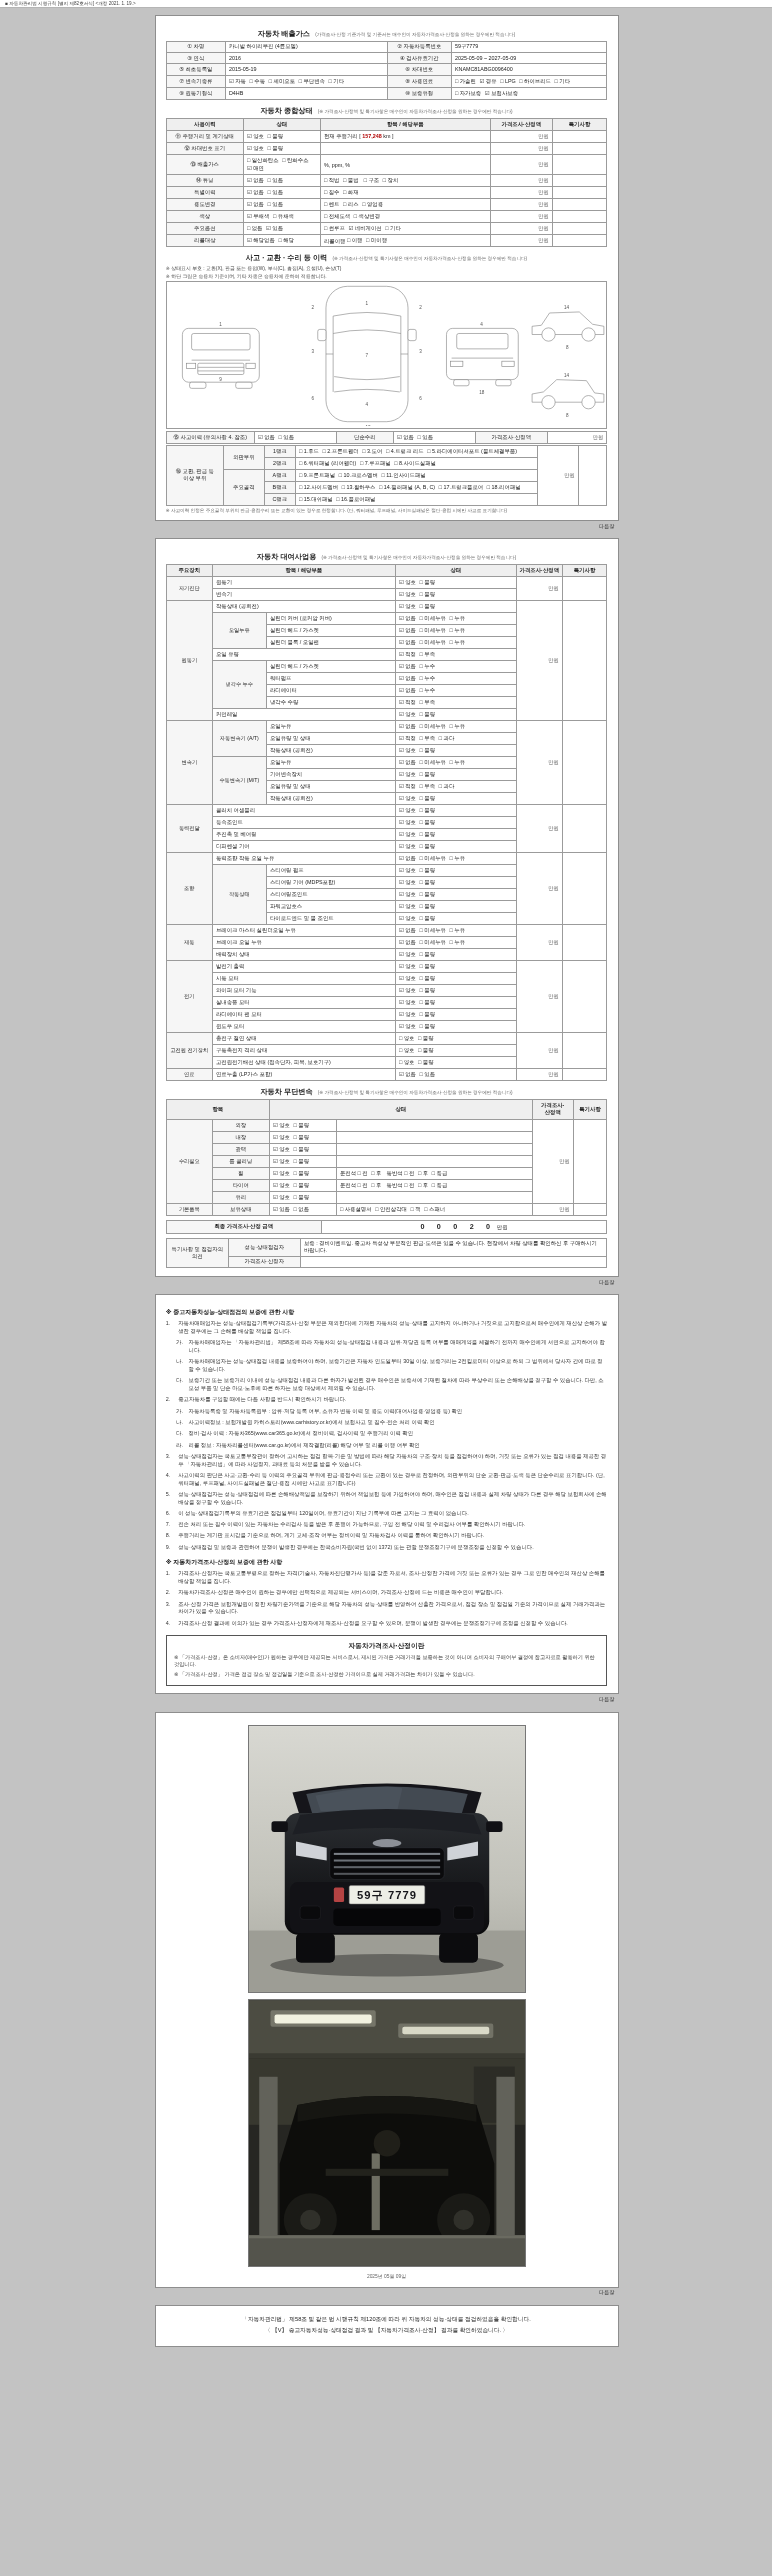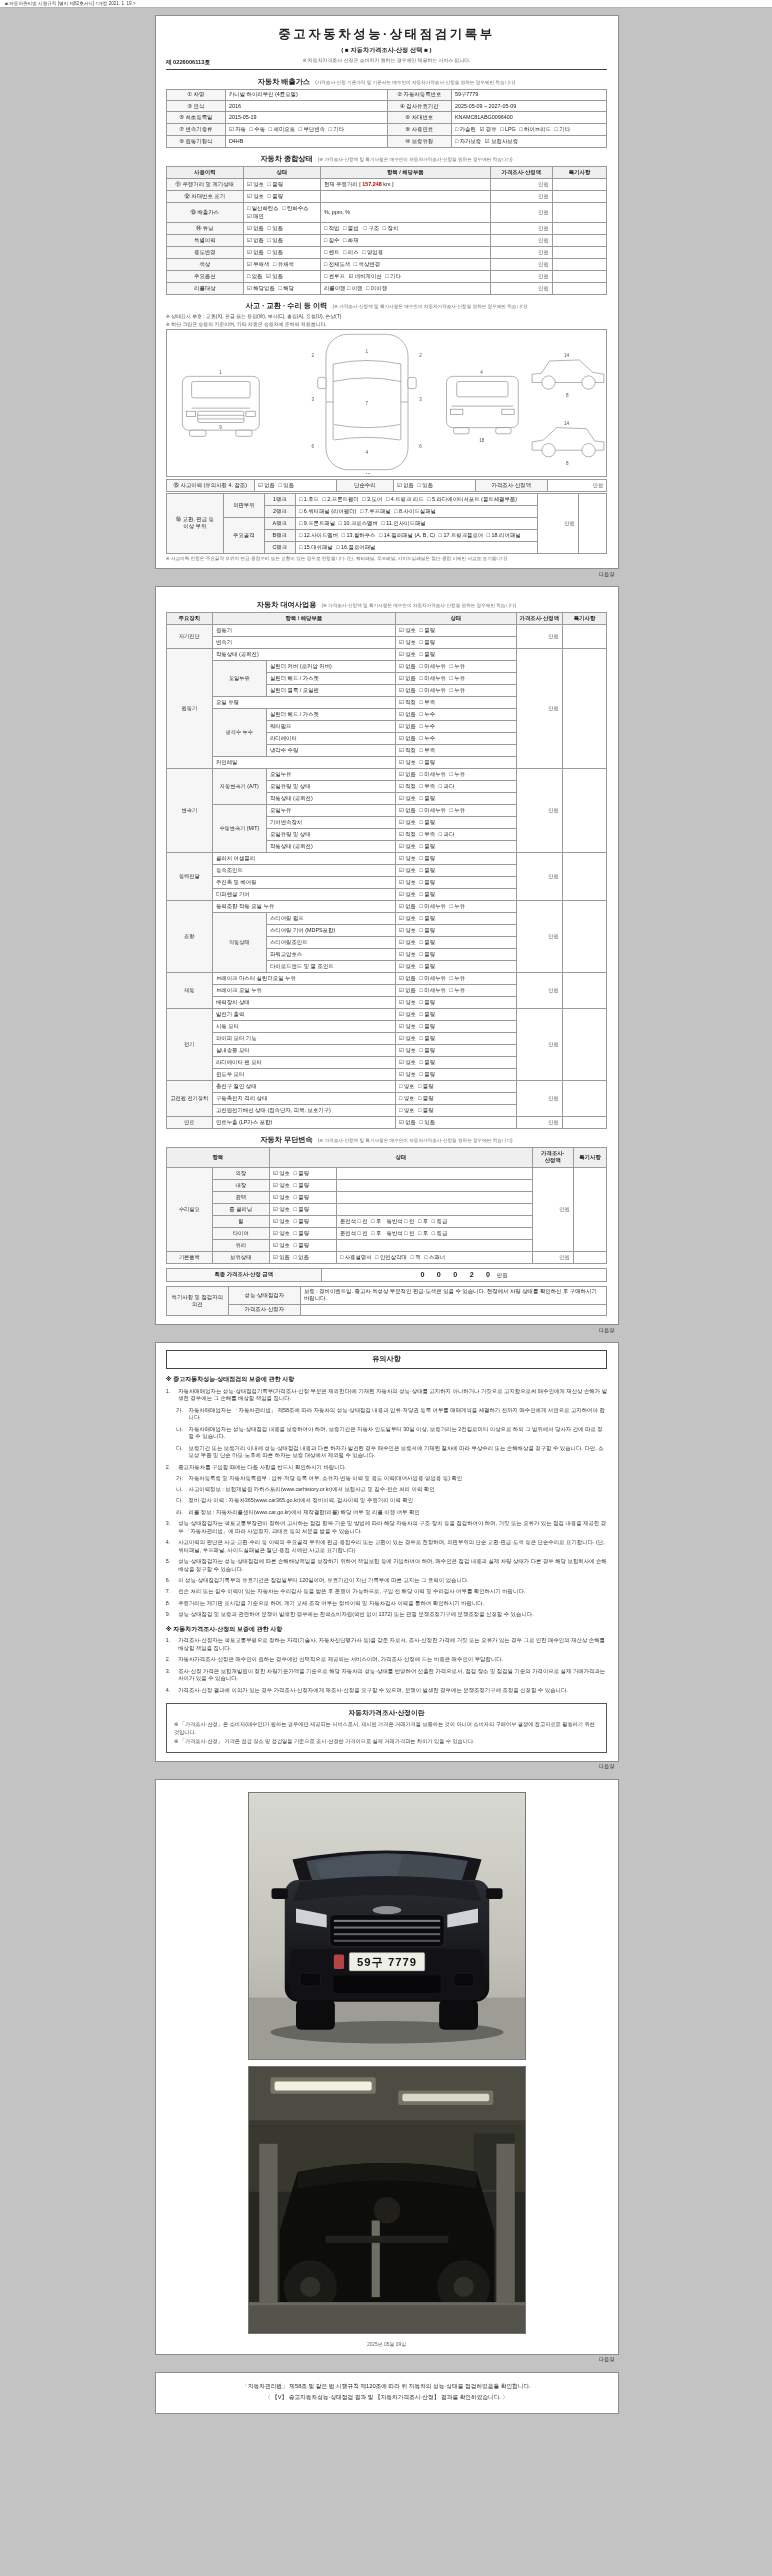--- a/index.html
+++ b/index.html
@@ -45,26 +45,20 @@
 .dg-num{font-size:9px;fill:#555}
 </style>
 </head>
 <body>
 
 <div class="topbar">■ 자동차관리법 시행규칙 [별지 제82호서식] &lt;개정 2021. 1. 19.&gt;</div>
 
 <div class="doc-col">
 
   <section class="card">
-    <div class="doc-head">
-      <div class="doc-title">중고자동차성능·상태점검기록부</div>
-      <div class="doc-sub">( ■ 자동차가격조사·산정 선택 ■ )</div>
-      <div class="doc-note">※ 자동차가격조사·산정은 소비자가 원하는 경우에만 제공하는 서비스 입니다.</div>
-      <div class="doc-no">제 0226006113호</div>
-    </div>
 
     <div class="sec-head">
       <span class="sec-t">자동차 배출가스</span>
       <span class="sec-s">(가격조사·산정 기준가격 및 기준서는 매수인이 자동차가격조사·산정을 원하는 경우에만 적습니다)</span>
     </div>
     <table class="tbl">
       <colgroup>
           <col style="width:59px">
           <col style="width:162px">
           <col style="width:64px">
@@ -663,21 +657,20 @@
       <tr>
         <td class="lbl">가격조사·산정자</td>
         <td></td>
       </tr>
     </tbody>
       </table>
   </section>
   <div class="next">다음장</div>
 
   <section class="card">
-    <div class="banner">유의사항</div>
     <div id="notices">
         <div class="nt-head">※ 중고자동차성능·상태점검의 보증에 관한 사항</div>
         <div class="nt-item">
           <span class="nt-num">1.</span>
           <span class="nt-txt">자동차매매업자는 성능·상태점검기록부(가격조사·산정 부분은 제외한다)에 기재된 자동차의 성능·상태를 고지하지 아니하거나 거짓으로 고지함으로써 매수인에게 재산상 손해가 발생한 경우에는 그 손해를 배상할 책임을 집니다.</span>
         </div>
         <div class="nt-item sub">
           <span class="nt-num">가.</span>
           <span class="nt-txt">자동차매매업자는 「자동차관리법」 제58조에 따라 자동차의 성능·상태점검 내용과 압류·저당권 등록 여부를 매매계약을 체결하기 전까지 매수인에게 서면으로 고지하여야 합니다.</span>
         </div>

